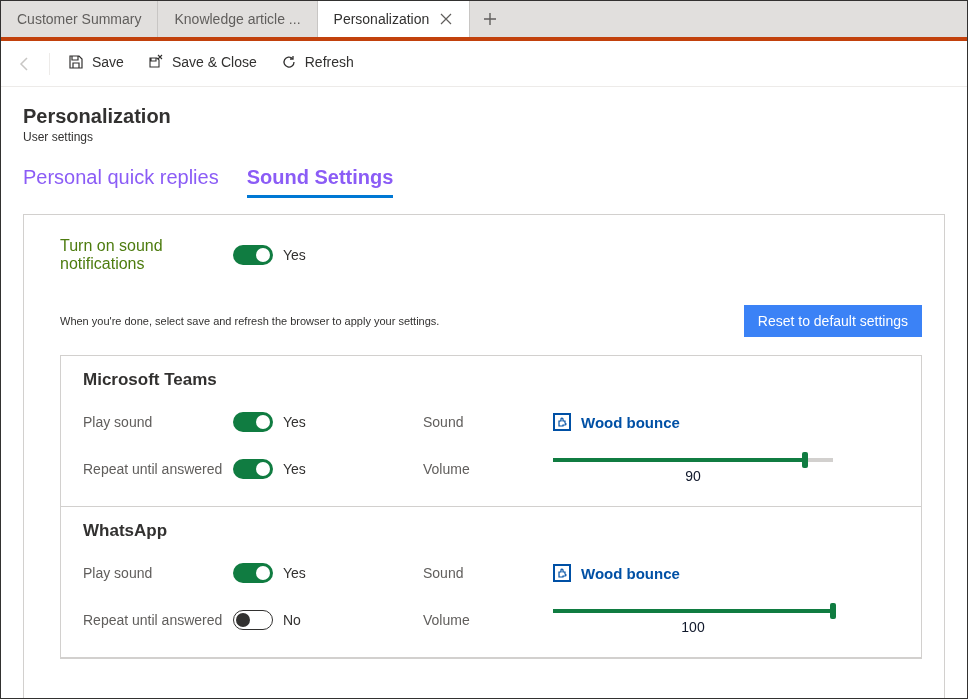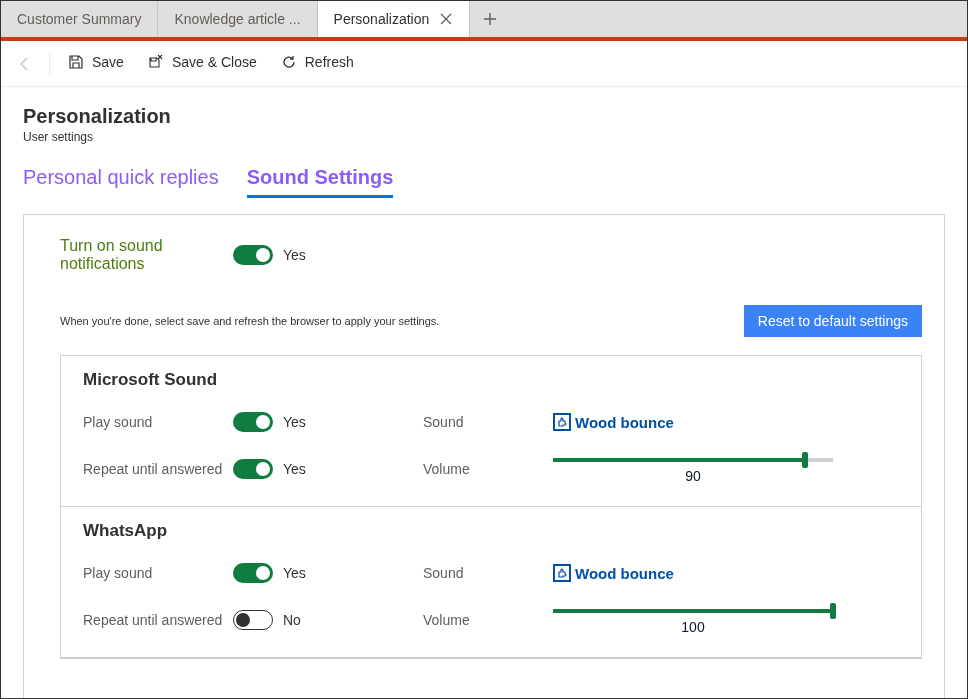--- a/index.html
+++ b/index.html
@@ -187,21 +187,21 @@
   }
   .form-label {
     color: #605e5c;
     font-size: 14px;
   }
   .toggle-cell {
     display: flex; align-items: center;
   }
   .sound-value {
     display: flex; align-items: center;
-    gap: 4px;
+    gap: 10px;
     color: #0050a5;
     font-weight: 600;
     font-size: 15px;
     cursor: pointer;
   }
   .sound-icon-box {
     width: 18px; height: 18px;
     border: 2px solid #0050a5;
     display: flex; align-items: center; justify-content: center;
   }
@@ -317,21 +317,21 @@
     </div>
 
     <div class="hint-row">
       <div class="hint">When you're done, select save and refresh the browser to apply your settings.</div>
       <button class="reset-btn">Reset to default settings</button>
     </div>
 
     <div class="section-box">
 
       <div class="section">
-        <h3 class="section-title">Microsoft Sound</h3>
+        <h3 class="section-title">Microsoft Teams</h3>
         <div class="form-grid">
           <div class="form-label">Play sound</div>
           <div class="toggle-cell">
             <span class="toggle"></span>
             <span class="toggle-value">Yes</span>
           </div>
           <div class="form-label">Sound</div>
           <div class="sound-value">
             <span class="sound-icon-box">
               <svg width="10" height="10" viewBox="0 0 10 10">

